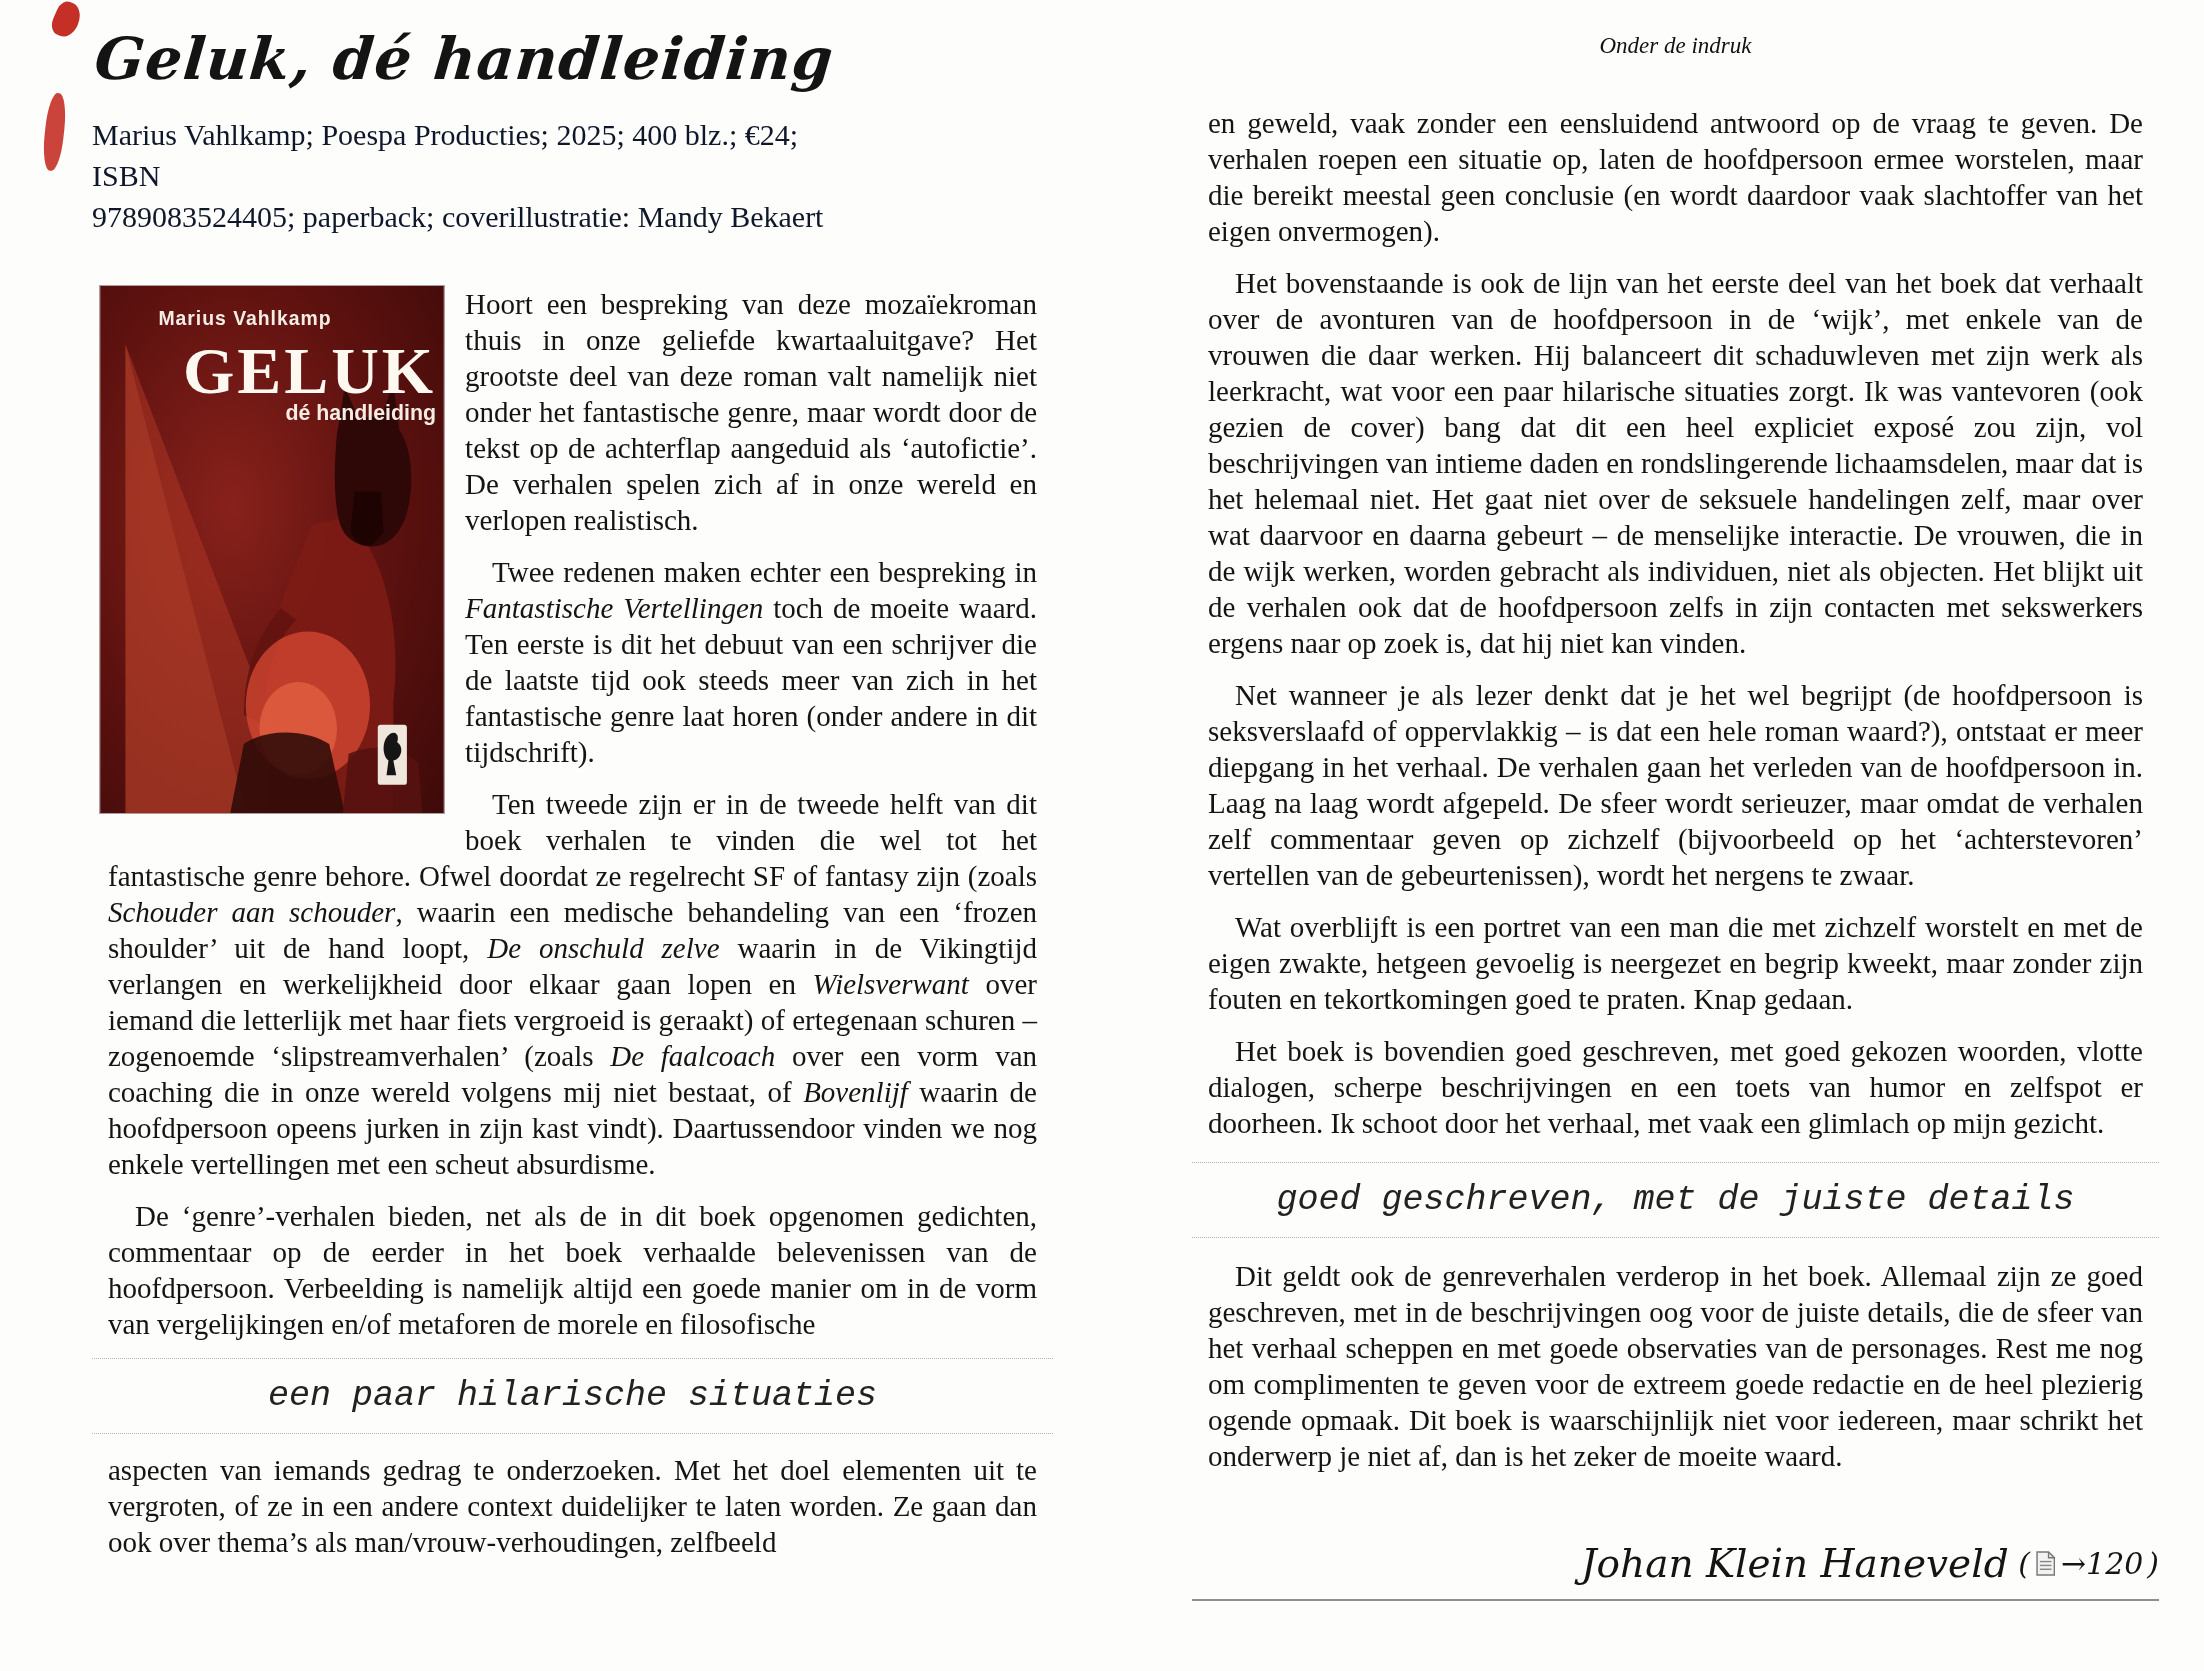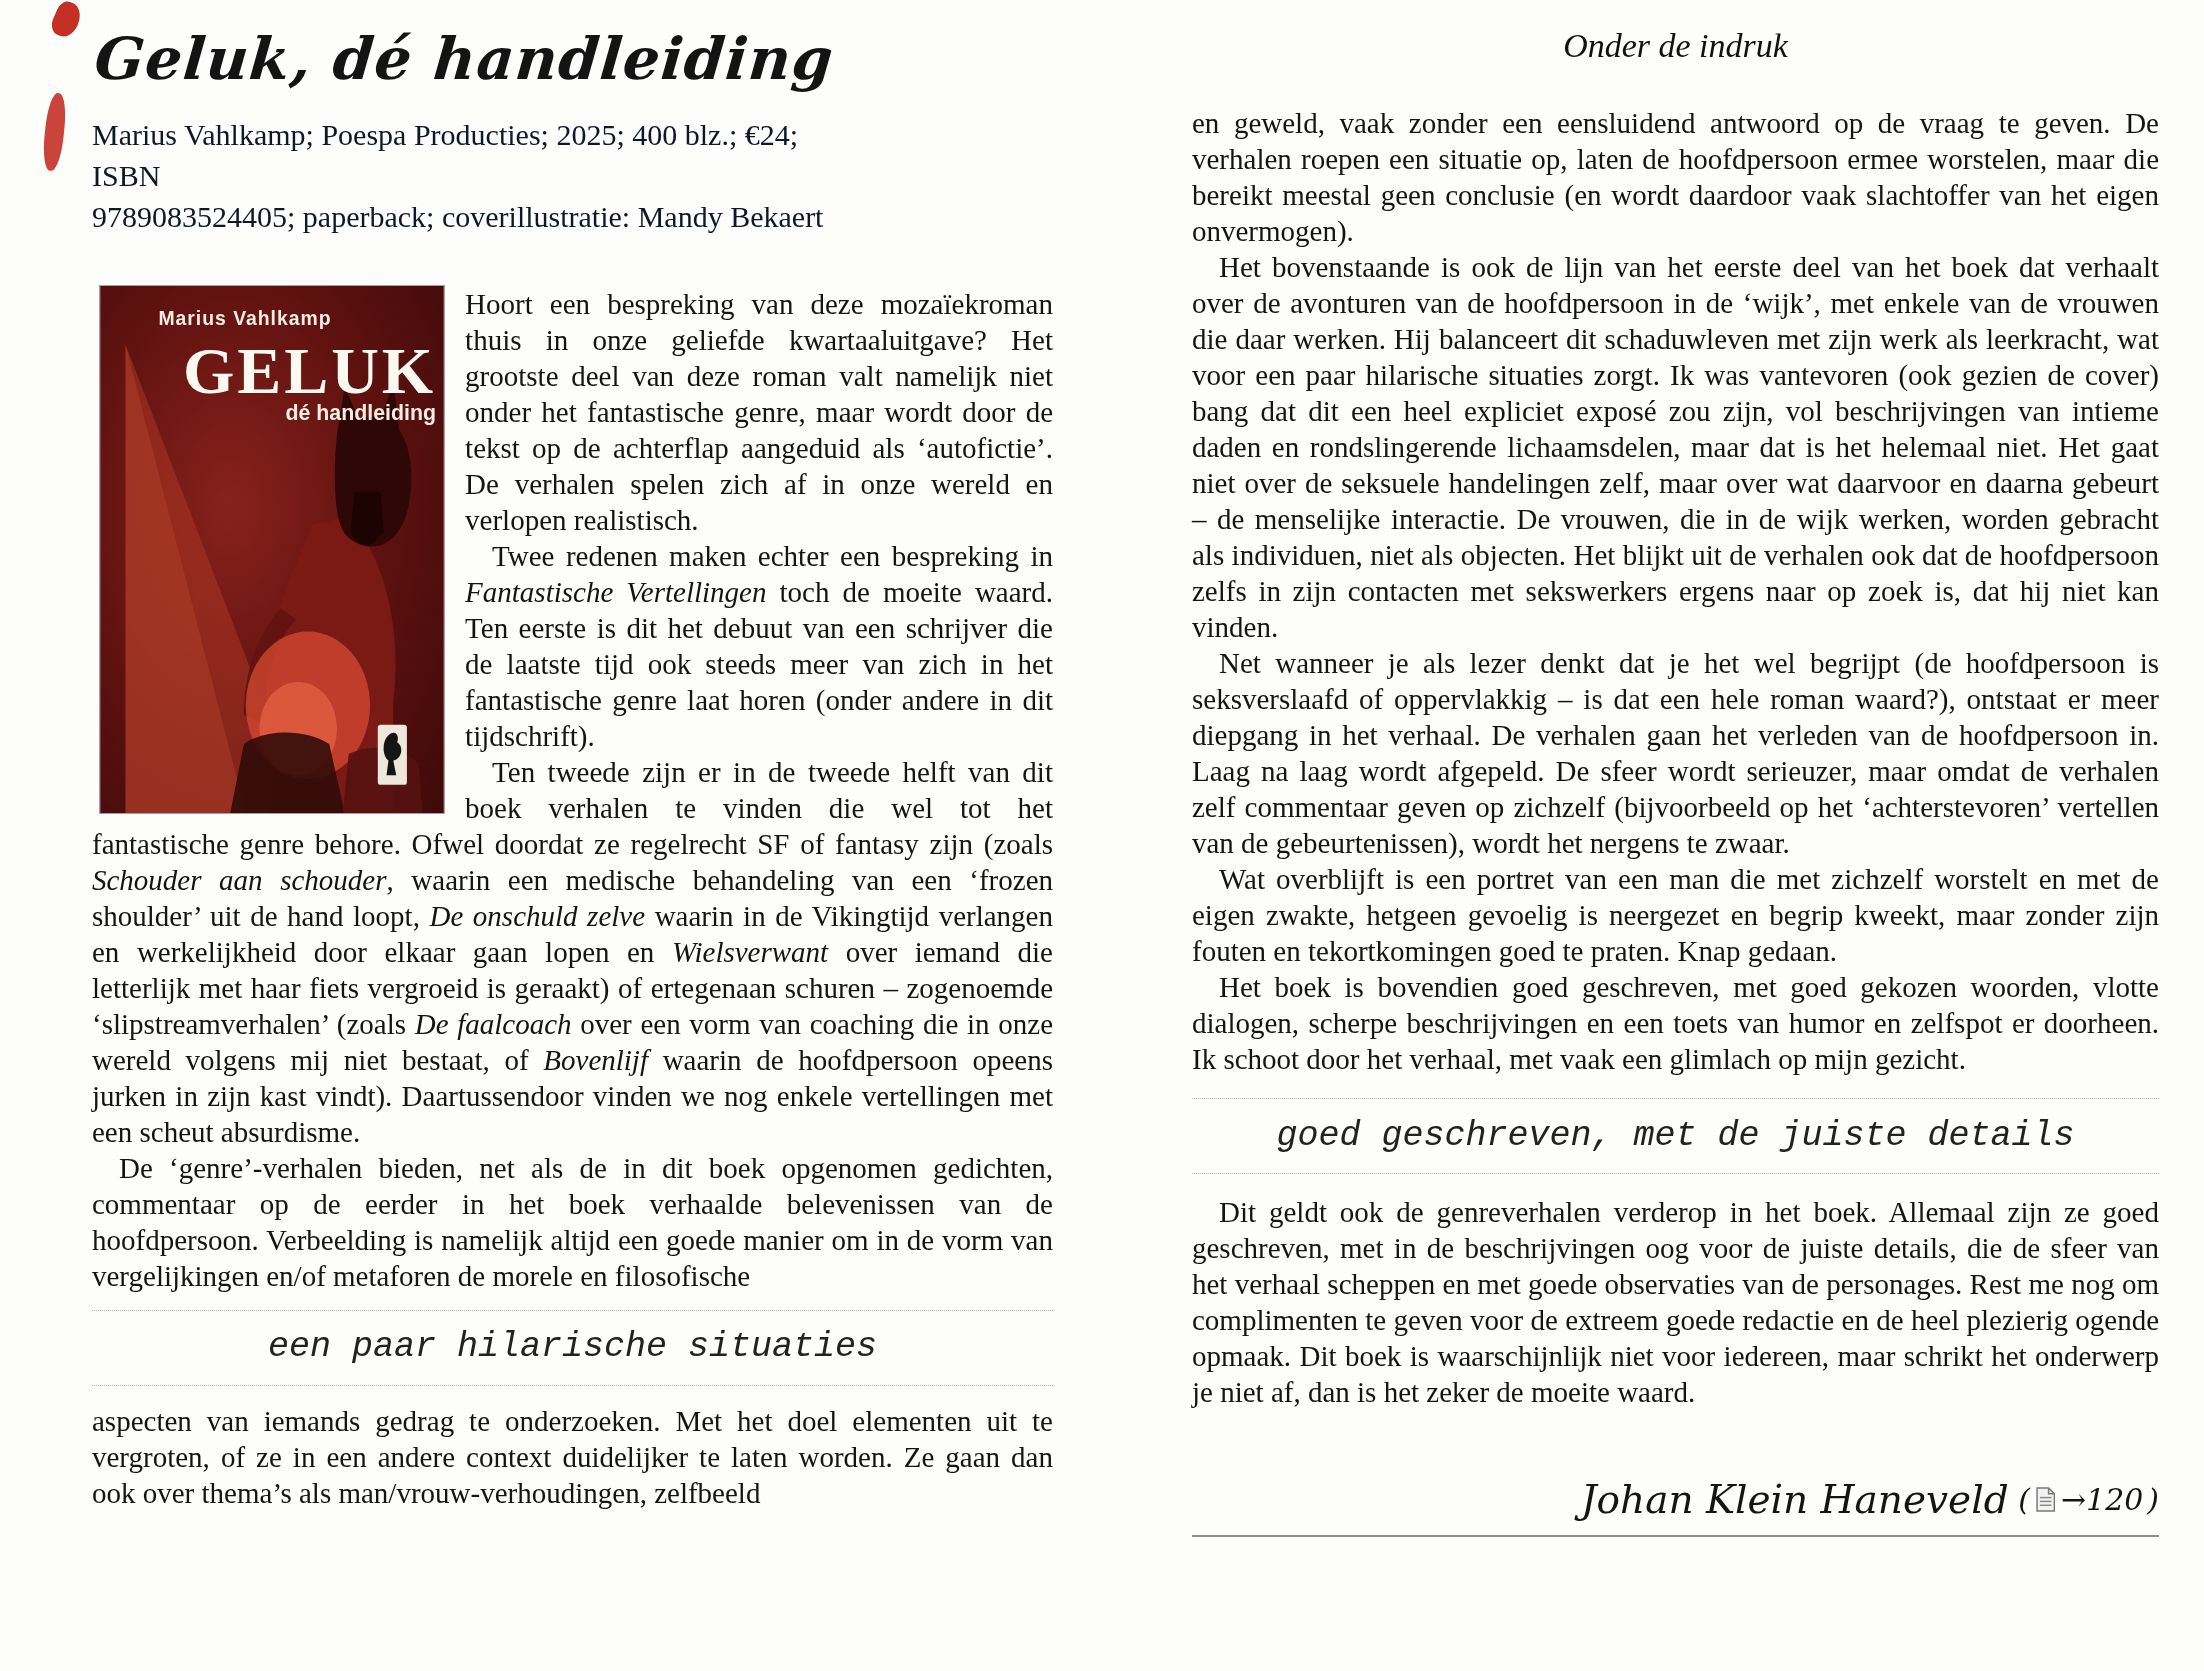--- a/index.html
+++ b/index.html
@@ -11,33 +11,33 @@
   .artifact{position:absolute;background:#c43026;}
   .artifact.a1{left:54px;top:1.9px;width:25px;height:35px;border-radius:40% 60% 55% 45%;transform:rotate(24deg);}
   .artifact.a2{left:45px;top:93px;width:19.4px;height:78px;border-radius:45%;transform:rotate(6deg);opacity:.9;}
 
   .col{position:absolute;top:0;}
   .col-left{left:92px;width:961px;}
   .col-right{left:1192px;width:967px;}
 
   .running-head{font-size:27px;line-height:33px;color:#111;}
   .running-head.left-head{margin-top:23px;padding-left:190px;}
-  .running-head.right-head{margin-top:29px;text-align:center;font-style:italic;font-size:34px;}
+  .running-head.right-head{margin-top:29px;text-align:center;font-style:italic;font-size:23px;}
 
   .script{font-family:"DejaVu Serif",serif;font-style:italic;margin-top:42px;}
 
   .review-title{
     margin-top:25px;font-size:58px;line-height:68px;font-weight:bold;
     letter-spacing:1px;transform:skewX(-5deg);transform-origin:left bottom;
   }
 
   .bib{margin-top:21.3px;width:776px;font-size:30px;line-height:41px;color:#0f172a;}
 
   .flow{margin-top:49px;}
-  .body-p{margin:0;font-size:29px;line-height:36px;text-align:justify;}
+  .body-p{margin:16px;font-size:29px;line-height:36px;text-align:justify;}
   .body-p.indent{text-indent:27px;}
   .body-p em{font-style:italic;}
 
   .cover{
     float:left;width:344px;height:527px;margin:0 21.3px 9.7px 7.8px;
     box-shadow:0 0 0 1px rgba(60,10,10,.4);
   }
 
   .pull-quote{
     border-top:1.9px dotted #b3b3b3;border-bottom:1.9px dotted #b3b3b3;

